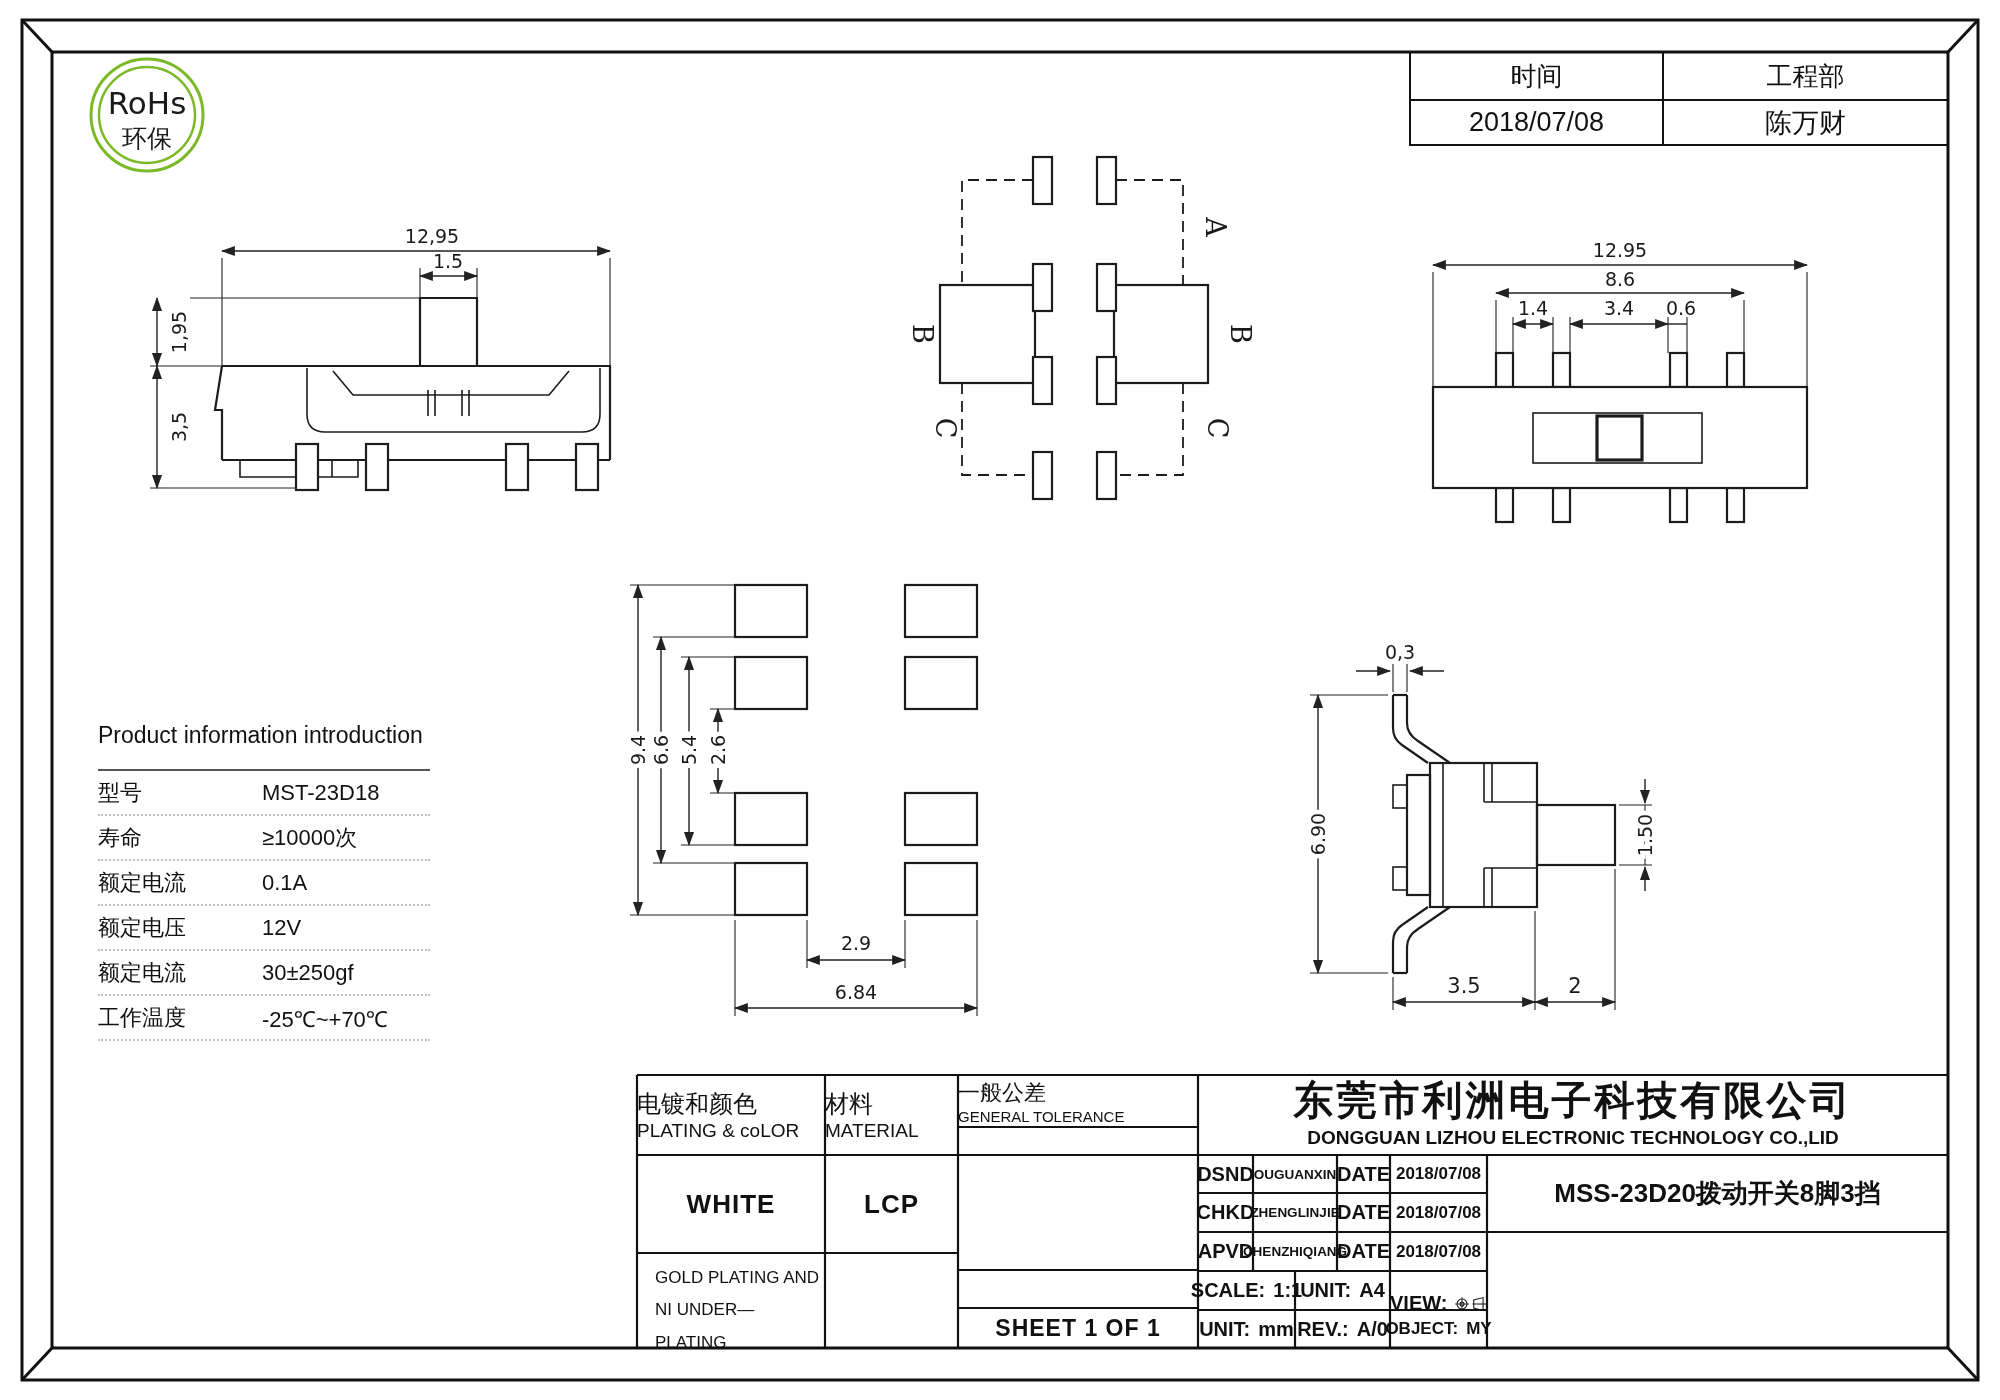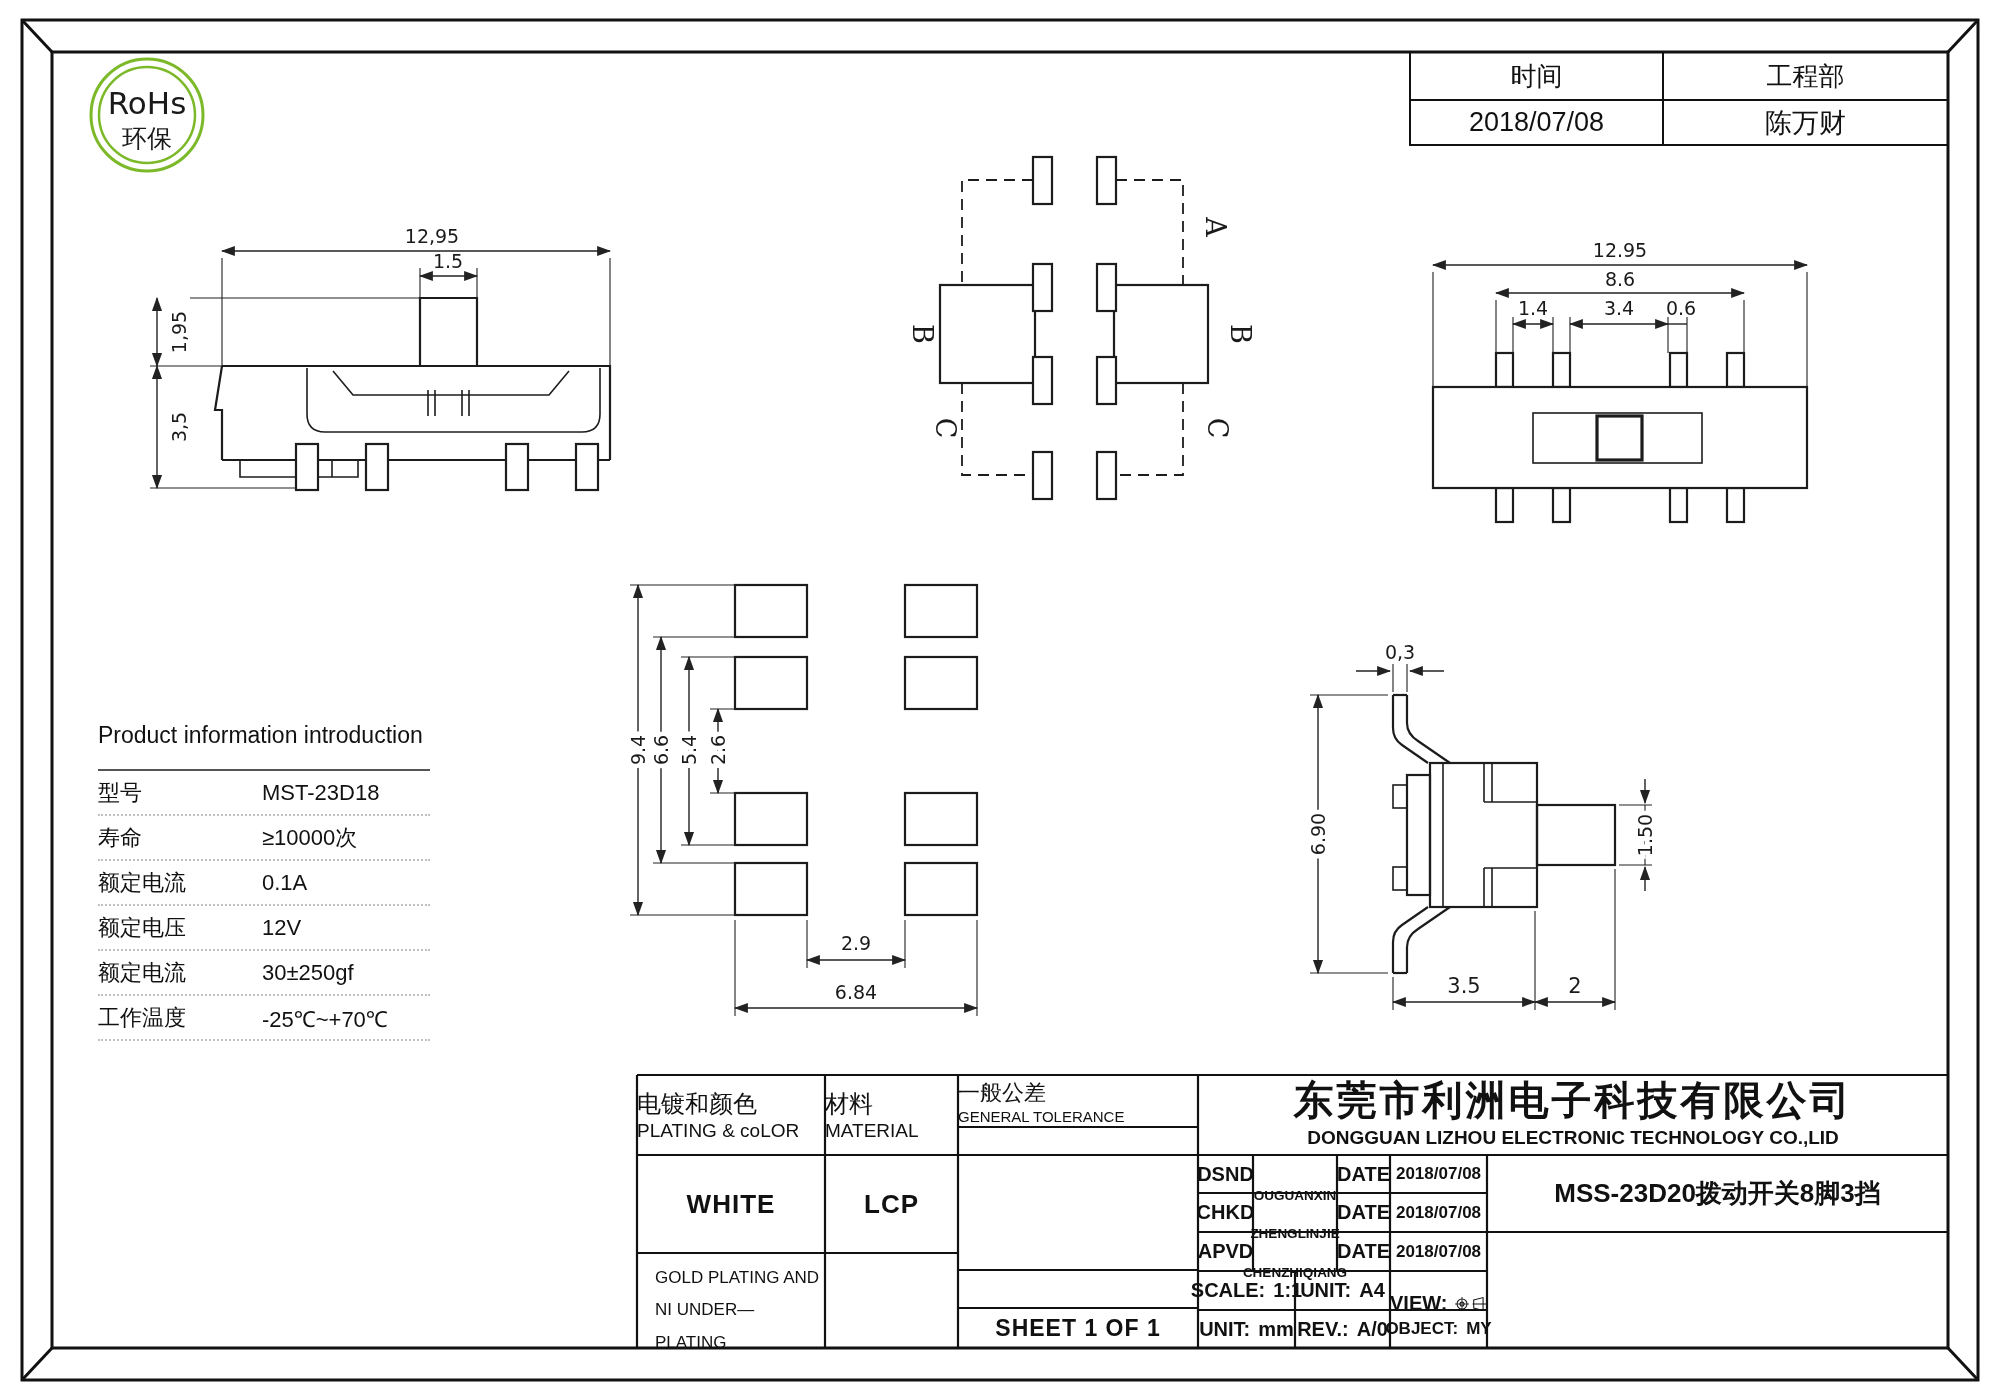--- a/index.html
+++ b/index.html
@@ -41,21 +41,21 @@
   .tb-cn{font-size:24px;}
   .tb-en{font-size:19px;}
   .tb-val{font-size:26px;letter-spacing:1px;}
   .tol-cn{font-size:22px;}
   .tol-en{font-size:15px;}
   .note{font-size:17px;line-height:1.9;}
   .sheet{font-size:23px;letter-spacing:1px;}
   .comp-cn{font-size:40px;letter-spacing:3px;white-space:nowrap;}
   .comp-en{font-size:19px;}
   .ap-role{font-size:20px;}
-  .ap-name{font-size:13.5px;margin-top:21px;}
+  .ap-name{font-size:13.5px;}
   .ap-datelab{font-size:20px;}
   .ap-date{font-size:17px;}
   .info-cell{font-size:20px;gap:8px;}
   .part{font-size:26px;white-space:nowrap;}
 
   
   .rohs{left:52px;top:54px;width:122px;height:122px;padding-left:34px;}
 </style>
 </head>
 <body>

